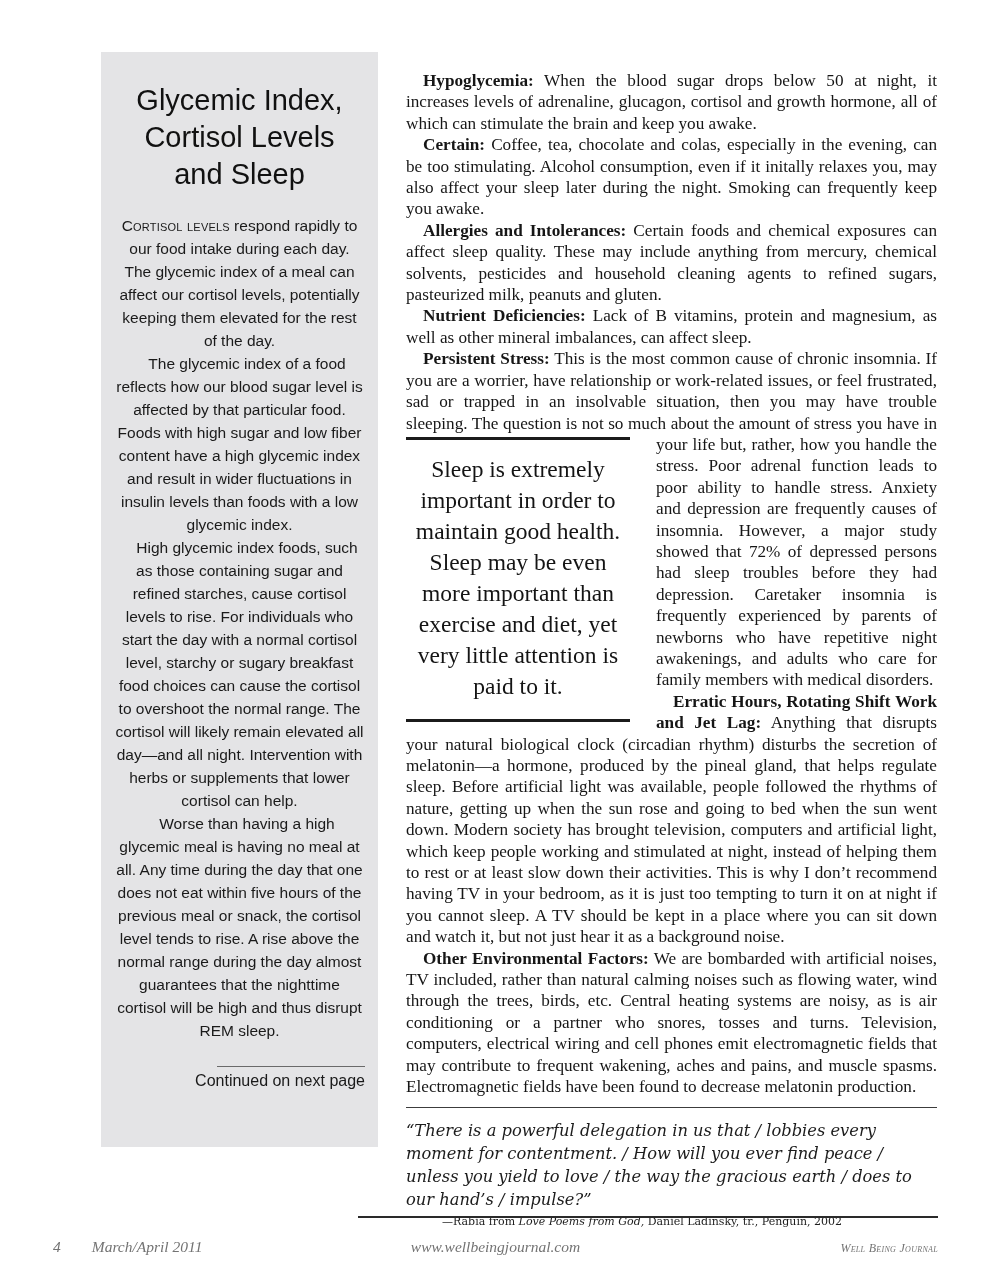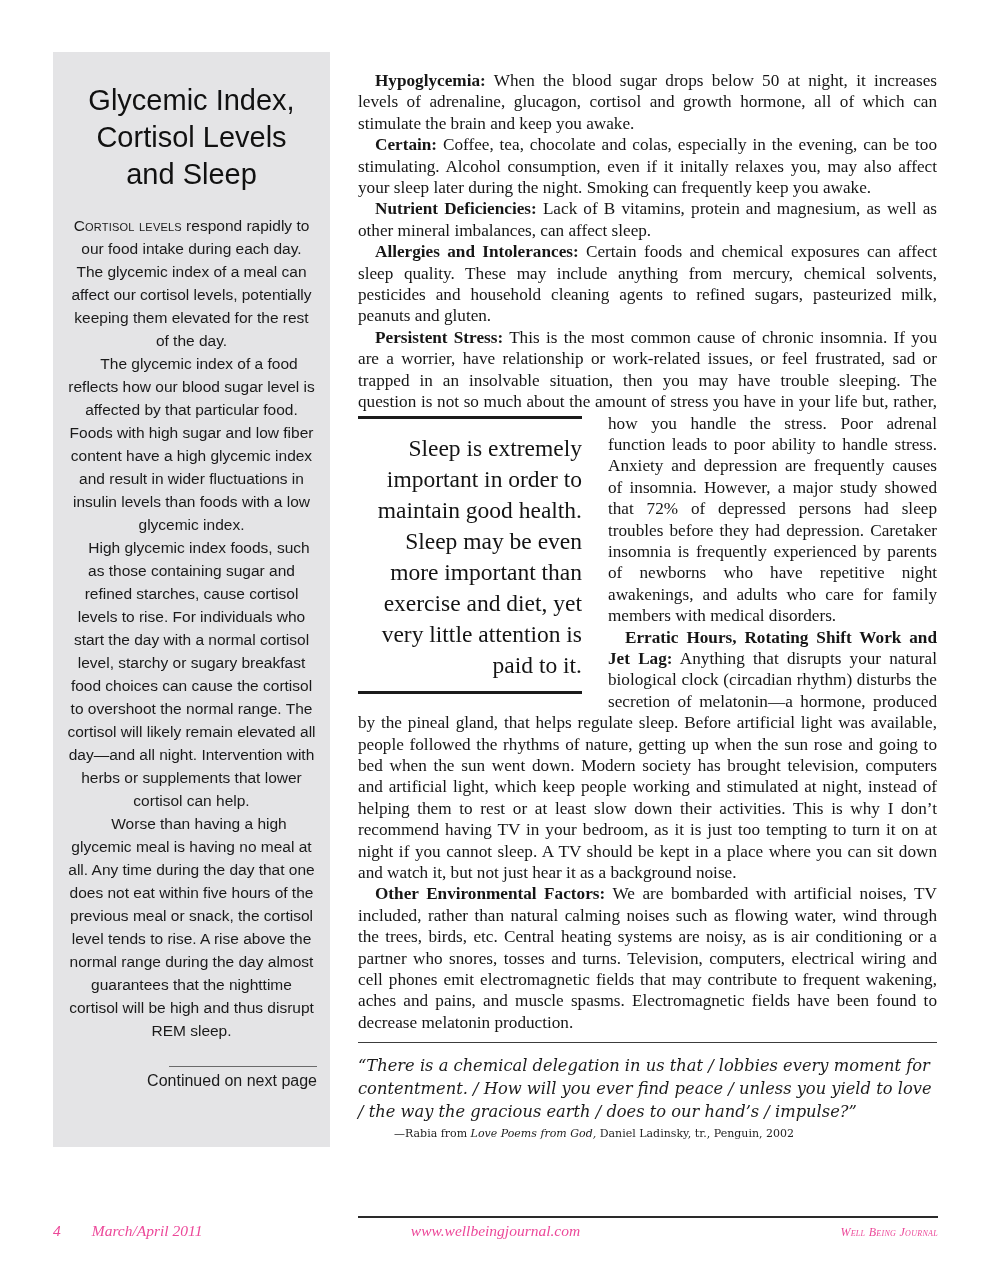--- a/index.html
+++ b/index.html
@@ -8,20 +8,21 @@
 
   .content { display: flex; padding: 52px 49px 0 53px; gap: 28px; }
 
   
   .sidebar {
     width: 277px; min-width: 277px; height: 1095px;
     background: #e4e4e6;
     padding: 30px 13px 0 13px;
     font-family: "Liberation Sans", sans-serif;
     color: #1a1a1a;
+    margin-left: 48px;
   }
   .sidebar-title {
     font-size: 29px; line-height: 37px; font-weight: normal;
     text-align: center; margin-bottom: 21px; color: #111;
   }
   .sidebar p.sb {
     font-size: 15.5px; line-height: 23px; text-align: center;
   }
   .sidebar p.sb + p.sb { text-indent: 15px; }
   .sc-lead { font-variant: small-caps; letter-spacing: 0.2px; }
@@ -39,46 +40,46 @@
   .main p.body {
     font-size: 17.2px; line-height: 21.4px;
     text-align: justify; text-indent: 17px;
   }
   .main p.body b { font-weight: bold; font-family: Liberation Serif, serif; }
 
   .pullquote {
     display: block; float: left;
     width: 224px; margin: 3px 26px 10px 0;
     border-top: 3px solid #1b1b1b; border-bottom: 3px solid #1b1b1b;
-    padding: 14px 0 10px 0;
+    padding: 14px 0 17px 0;
     font-size: 23.5px; line-height: 31px;
-    text-align: right; text-indent: 0; font-weight: normal;
+    text-align: center; text-indent: 0; font-weight: normal;
     color: #141414;
   }
 
   .divider { clear: none; border-top: 1px solid #3c3c3c; margin: 9px 0 0 0; }
 
   .poem { margin-top: 11px; font-family: "DejaVu Serif", serif; }
   .poem-text {
     font-style: italic; font-size: 16.3px; line-height: 23px;
     text-align: left; color: #1c1c1c;
   }
   .poem-attr {
     font-style: normal; font-size: 11px; line-height: 22px;
     text-indent: 36px; color: #1c1c1c;
   }
   .poem-attr .book { font-style: italic; }
 
   
   .footer { position: absolute; left: 53px; top: 1216px; width: 885px; }
   .footer-rule { margin-left: 305px; width: 580px; border-top: 2px solid #2a2a2a; }
   .footer-row {
-    margin-top: 4px;
+    margin-top: 20px;
     display: grid; grid-template-columns: 1fr auto 1fr; align-items: baseline;
-    font-style: italic; font-size: 15.5px; color: #ec4899;
+    font-style: italic; font-size: 15.5px; color: #737373;
   }
   .footer-left { text-align: left; }
   .footer-left .issue { margin-left: 31px; }
   .footer-center { text-align: right; }
   .footer-right { text-align: right; font-variant: small-caps; letter-spacing: 0.3px; font-size: 12px; }
 </style>
 </head>
 <body>
 
 <div class="content">
@@ -95,30 +96,30 @@
     <p class="sb">Worse than having a high glycemic meal is having no meal at all. Any time during the day that one does not eat within five hours of the previous meal or snack, the cortisol level tends to rise. A rise above the normal range during the day almost guarantees that the nighttime cortisol will be high and thus disrupt REM sleep.</p>
     <div class="continued">
       <div class="continued-rule"></div>
       <span class="continued-text">Continued on next page</span>
     </div>
   </aside>
 
   <main class="main">
     <p class="body"><b>Hypoglycemia:</b> <span>When the blood sugar drops below 50 at night, it increases levels of adrenaline, glucagon, cortisol and growth hormone, all of which can stimulate the brain and keep you awake.</span></p>
     <p class="body"><b>Certain:</b> <span>Coffee, tea, chocolate and colas, especially in the evening, can be too stimulating. Alcohol consumption, even if it initally relaxes you, may also affect your sleep later during the night. Smoking can frequently keep you awake.</span></p>
+    <p class="body"><b>Allergies and Intolerances:</b> <span>Certain foods and chemical exposures can affect sleep quality. These may include anything from mercury, chemical solvents, pesticides and household cleaning agents to refined sugars, pasteurized milk, peanuts and gluten.</span></p>
     <p class="body"><b>Nutrient Deficiencies:</b> <span>Lack of B vitamins, protein and magnesium, as well as other mineral imbalances, can affect sleep.</span></p>
-    <p class="body"><b>Allergies and Intolerances:</b> <span>Certain foods and chemical exposures can affect sleep quality. These may include anything from mercury, chemical solvents, pesticides and household cleaning agents to refined sugars, pasteurized milk, peanuts and gluten.</span></p>
     <p class="body"><b>Persistent Stress:</b> <span>This is the most common cause of chronic insomnia. If you are a worrier, have relationship or work-related issues, or feel frustrated, sad or trapped in an insolvable situation, then you may have trouble sleeping. The question is not so much about the amount of stress you have in your</span><span class="pullquote"><span>Sleep is extremely important in order to maintain good health. Sleep may be even more important than exercise and diet, yet very little attention is paid to it.</span></span><span> life but, rather, how you handle the stress. Poor adrenal function leads to poor ability to handle stress. Anxiety and depression are frequently causes of insomnia. However, a major study showed that 72% of depressed persons had sleep troubles before they had depression. Caretaker insomnia is frequently experienced by parents of newborns who have repetitive night awakenings, and adults who care for family members with medical disorders.</span></p>
     <p class="body"><b>Erratic Hours, Rotating Shift Work and Jet Lag:</b> <span>Anything that disrupts your natural biological clock (circadian rhythm) disturbs the secretion of melatonin—a hormone, produced by the pineal gland, that helps regulate sleep. Before artificial light was available, people followed the rhythms of nature, getting up when the sun rose and going to bed when the sun went down. Modern society has brought television, computers and artificial light, which keep people working and stimulated at night, instead of helping them to rest or at least slow down their activities. This is why I don’t recommend having TV in your bedroom, as it is just too tempting to turn it on at night if you cannot sleep. A TV should be kept in a place where you can sit down and watch it, but not just hear it as a background noise.</span></p>
     <p class="body"><b>Other Environmental Factors:</b> <span>We are bombarded with artificial noises, TV included, rather than natural calming noises such as flowing water, wind through the trees, birds, etc. Central heating systems are noisy, as is air conditioning or a partner who snores, tosses and turns. Television, computers, electrical wiring and cell phones emit electromagnetic fields that may contribute to frequent wakening, aches and pains, and muscle spasms. Electromagnetic fields have been found to decrease melatonin production.</span></p>
 
     <div class="divider"></div>
 
     <div class="poem">
-      <p class="poem-text">“There is a chemical delegation in us that / lobbies every moment for contentment. / How will you ever find peace / unless you yield to love / the way the gracious earth / does to our hand’s / impulse?”</p>
+      <p class="poem-text">“There is a powerful delegation in us that / lobbies every moment for contentment. / How will you ever find peace / unless you yield to love / the way the gracious earth / does to our hand’s / impulse?”</p>
       <p class="poem-attr"><span>—Rabia from </span><span class="book">Love Poems from God,</span><span> Daniel Ladinsky, tr., Penguin, 2002</span></p>
     </div>
   </main>
 
 </div>
 
 <footer class="footer">
   <div class="footer-rule"></div>
   <div class="footer-row">
     <span class="footer-left"><span>4</span><span class="issue">March/April 2011</span></span>

